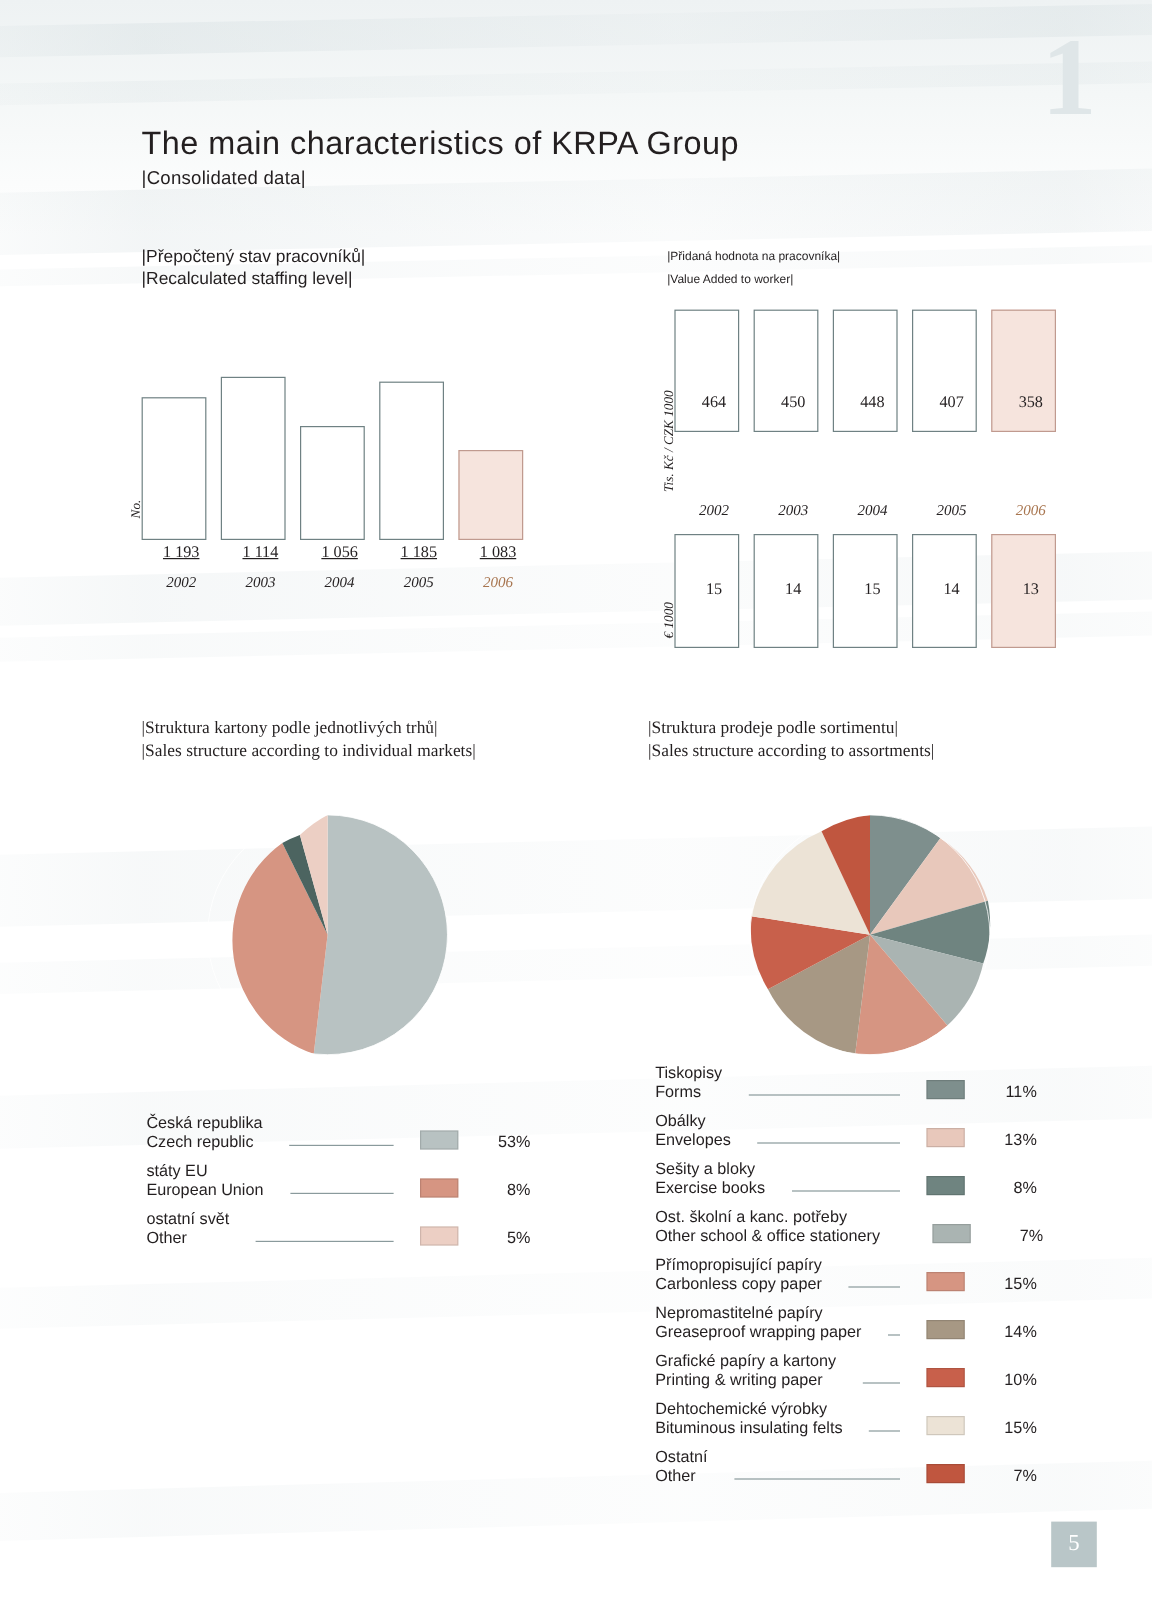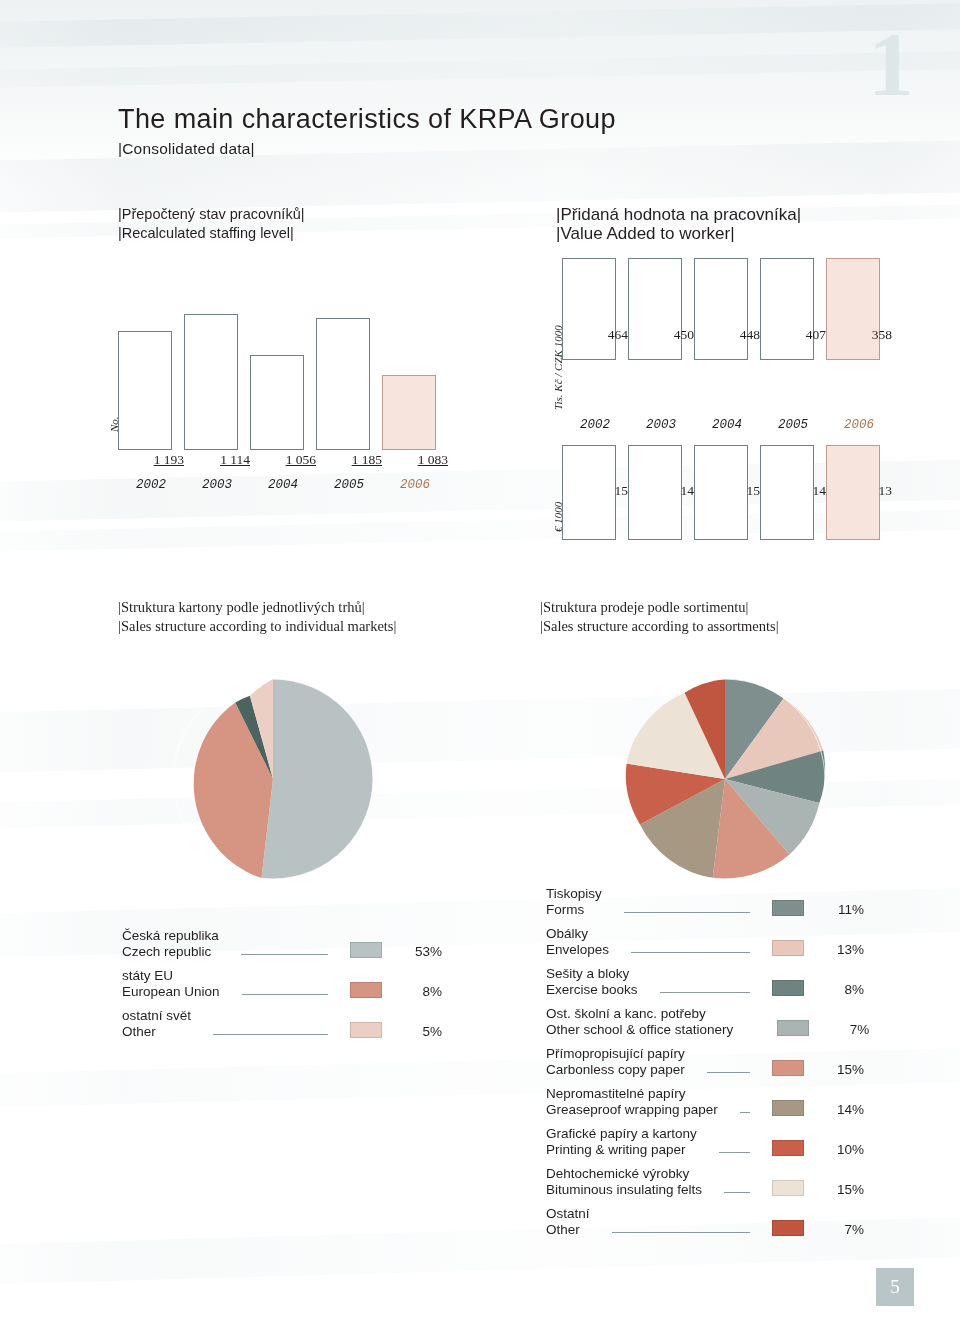--- a/index.html
+++ b/index.html
@@ -37,39 +37,39 @@
     font-size:27px;letter-spacing:.4px;
     color:#231f20;
     font-family:"Liberation Sans", sans-serif;
     font-weight:400;
   }
   .subtitle{
     position:absolute;left:118px;top:140px;
     font-size:15.5px;color:#231f20;letter-spacing:.2px;
   }
   .hdr-left{position:absolute;left:118px;top:205px;font-size:14.5px;line-height:19px;}
-  .hdr-right{position:absolute;left:556px;top:205px;font-size:17px;line-height:19px;}
+  .hdr-right{position:absolute;left:556px;top:205px;font-size:10px;line-height:19px;}
 
   .sec-left{position:absolute;left:118px;top:598px;font-size:14.5px;line-height:19px;
             font-family:"Liberation Serif", serif;}
   .sec-right{position:absolute;left:540px;top:598px;font-size:14.5px;line-height:19px;
              font-family:"Liberation Serif", serif;}
   .sec-left div, .sec-right div{font-family:"Liberation Serif", serif;}
   .bar{position:absolute;bottom:0;width:52px;border:1px solid #6f8183;background:#ffffff;}
   .axis-label-v{
     position:absolute;
     font-family:"Liberation Serif", serif;
     font-style:italic;font-size:11px;
     transform:rotate(-90deg);transform-origin:left top;white-space:nowrap;
     color:#231f20;
   }
   .vals{position:absolute;display:flex;}
-  .vals span{display:block;text-align:right;font-family:"Liberation Serif", serif;font-size:13.5px;}
+  .vals span{display:block;text-align:center;font-family:"Liberation Serif", serif;font-size:13.5px;}
   .yrs{position:absolute;display:flex;}
-  .yrs span{display:block;text-align:center;font-family:Liberation Mono, monospace;font-style:italic;font-size:12.5px;}
+  .yrs span{display:block;text-align:center;font-family:Liberation Serif, serif;font-style:italic;font-size:12.5px;}
 
   
   .legend{position:absolute;font-size:13.5px;line-height:15.5px;}
   .leg-row{display:flex;align-items:flex-end;gap:16px;margin-bottom:9px;}
   .leg-text{flex:0 0 auto;}
   .leg-line{flex:1 1 auto;border-bottom:1px solid #8a9a9c;margin:0 6px 4px 6px;height:1px;}
   .leg-swatch{width:30px;height:14px;flex:0 0 30px;margin-bottom:1px;border:1px solid rgba(0,0,0,.12);}
   .leg-pct{flex:0 0 44px;text-align:right;font-size:13.5px;}
 
   .pagenum{

